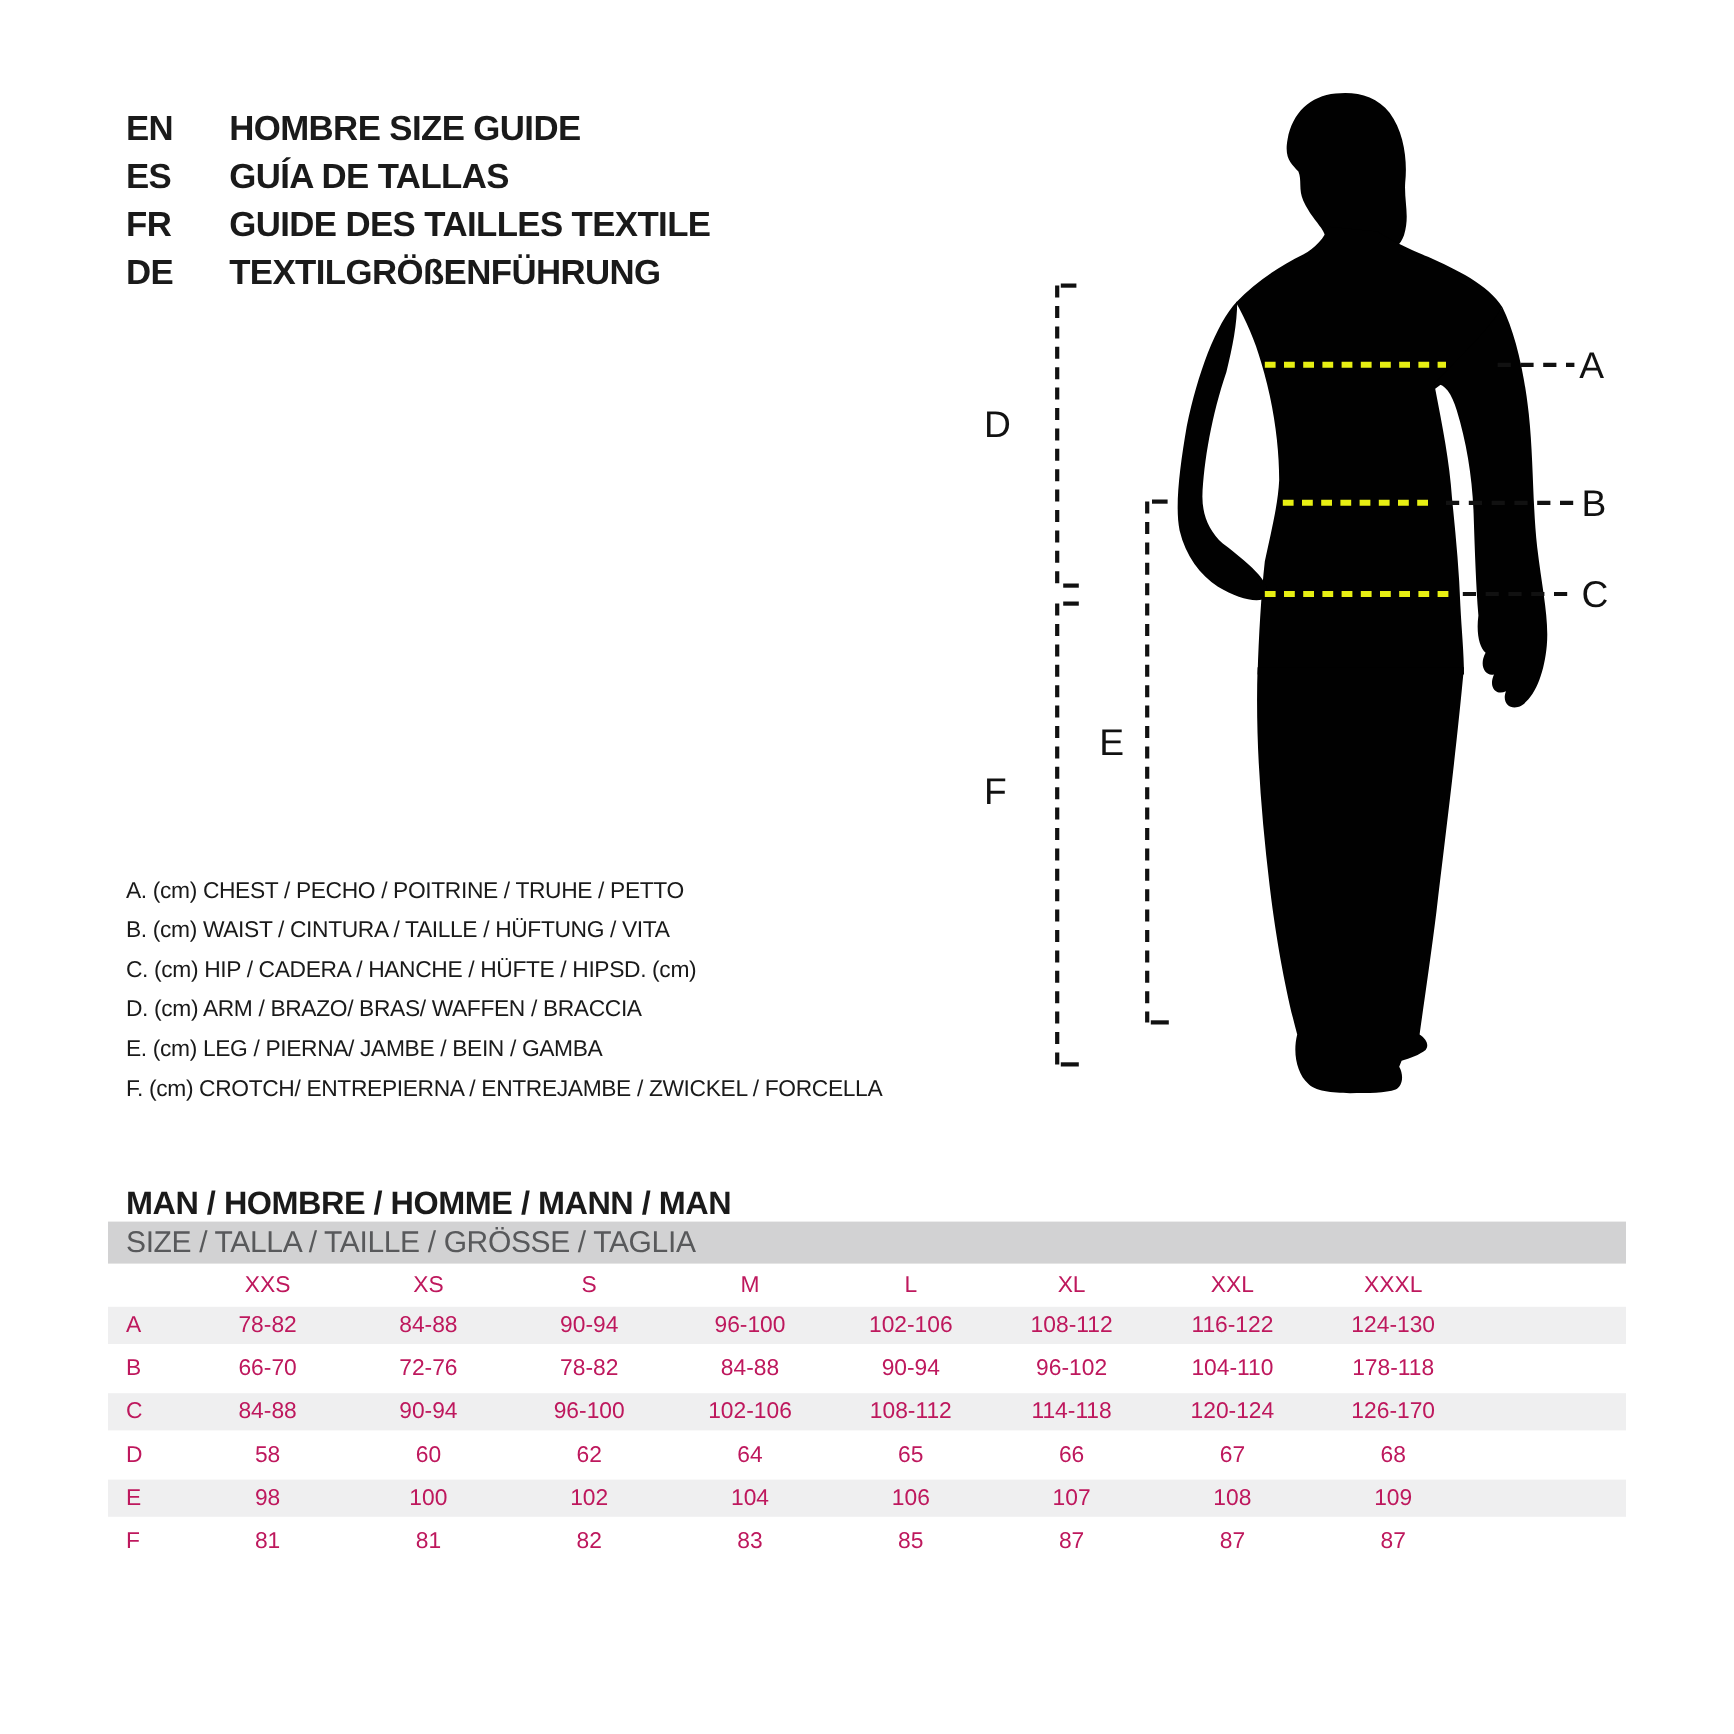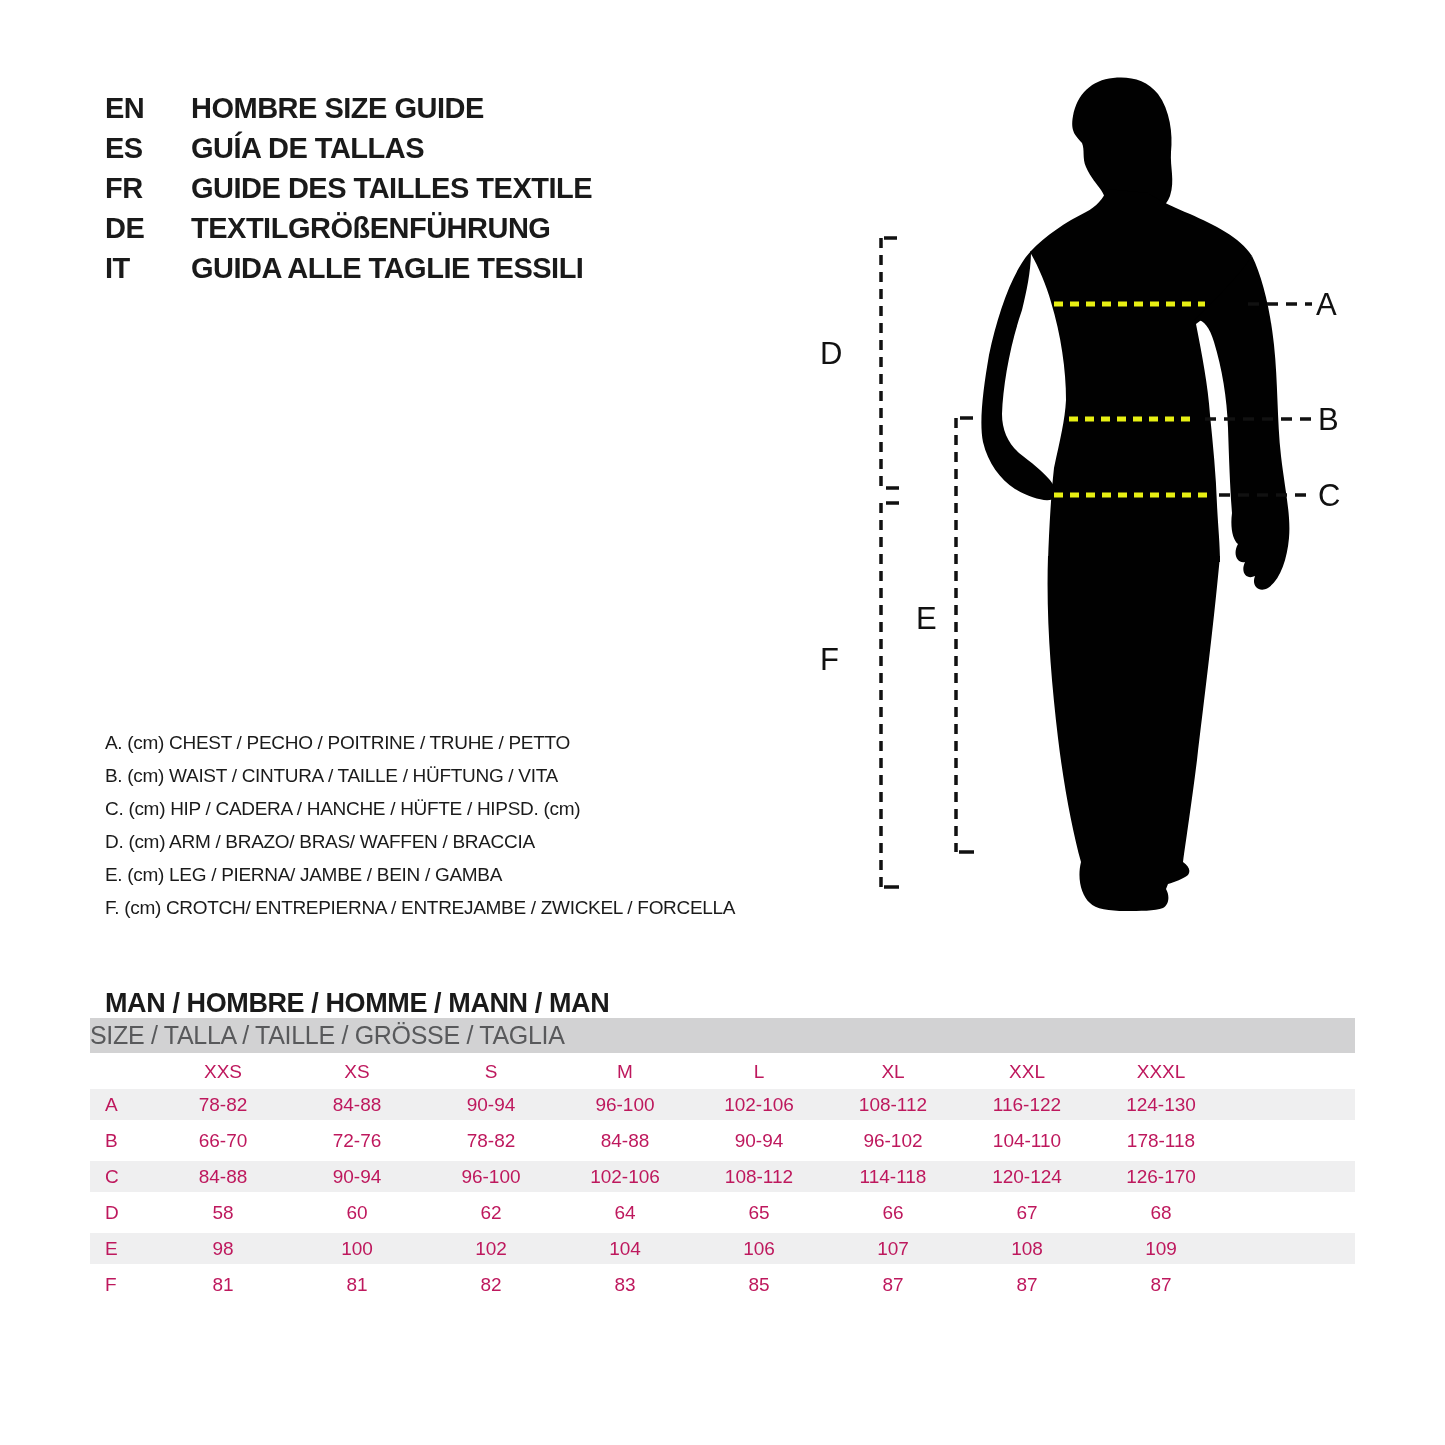--- a/index.html
+++ b/index.html
@@ -20,21 +20,21 @@
   .fig-label { position:absolute; font-size:31px; font-weight:500; color:#111; letter-spacing:-0.5px; }
   
   .legend-block { position:absolute; left:105px; top:726px; }
   .legend-row { font-size:19px; font-weight:500; letter-spacing:-0.3px; line-height:33px; white-space:nowrap; }
   
   .gender-line { position:absolute; left:105px; top:988px; font-size:27px; font-weight:600; letter-spacing:-0.4px; }
   
   .size-table { position:absolute; left:90px; top:1018px; width:1265px; }
   .st-bar {
     height:35px; background:#d2d2d3; color:#58595b; font-size:25px; font-weight:500;
-    display:flex; align-items:center; box-sizing:border-box;
+    display:flex; align-items:center; padding-left:15px; box-sizing:border-box;
     letter-spacing:-0.3px;
   }
   .st-row {
     display:grid; grid-template-columns:66px repeat(8,134px) 1fr;
     height:31px; margin-bottom:5px; align-items:center;
     color:#be185d; font-size:19px; font-weight:500;
   }
   .st-row.cols { margin-top:3px; margin-bottom:2px; }
   .st-row.stripe { background:#efeff0; }
   .st-row .lbl { padding-left:15px; }
@@ -54,24 +54,20 @@
       <span class="lang-code">ES</span>
       <span class="lang-title">GUÍA DE TALLAS</span>
     </div>
     <div class="lang-row">
       <span class="lang-code">FR</span>
       <span class="lang-title">GUIDE DES TAILLES TEXTILE</span>
     </div>
     <div class="lang-row">
       <span class="lang-code">DE</span>
       <span class="lang-title">TEXTILGRÖßENFÜHRUNG</span>
-    </div>
-    <div class="lang-row">
-      <span class="lang-code">IT</span>
-      <span class="lang-title">GUIDA ALLE TAGLIE TESSILI</span>
     </div>
   </div>
 
   <svg class="fig-svg" viewBox="780 55 600 900" xmlns="http://www.w3.org/2000/svg">
 
     <path fill="#010101" d="
       M 1113 78
       C 1092 80 1077 94 1073 116
       C 1070 132 1076 136 1082 143
       C 1085 150 1082 158 1086 167

